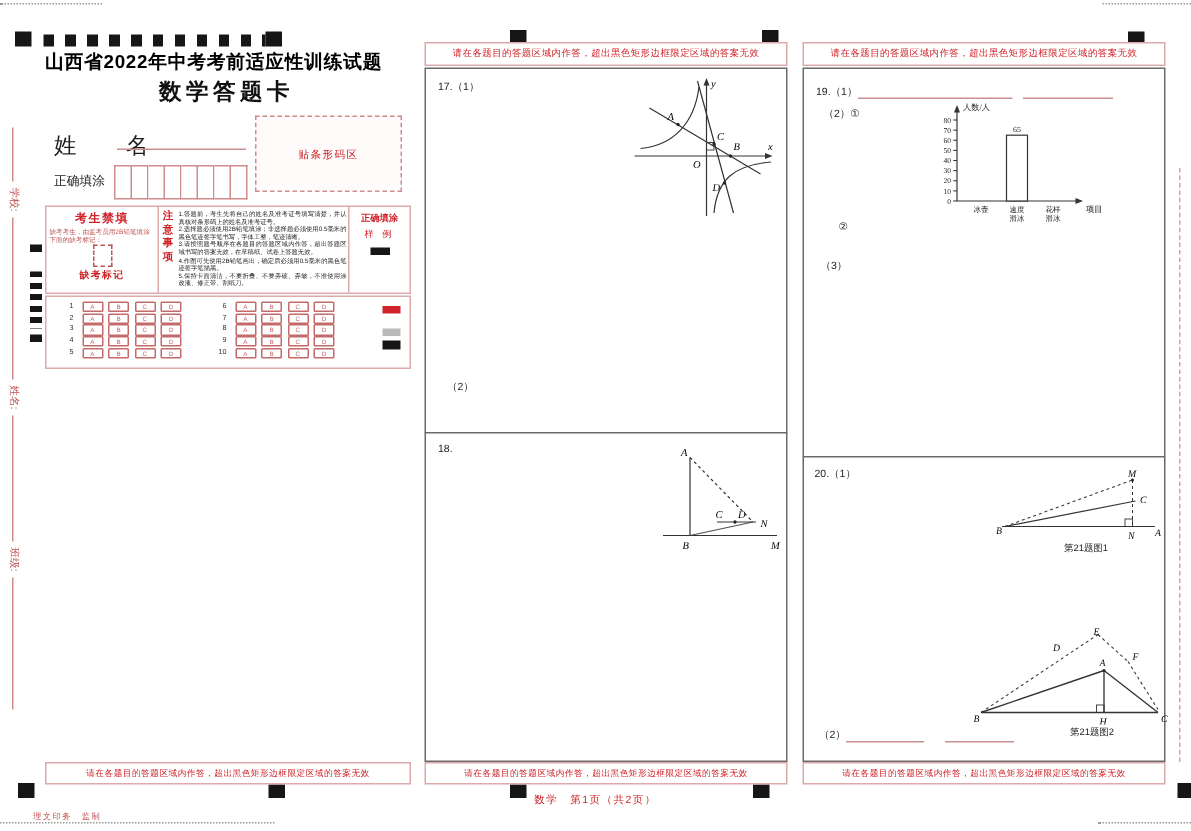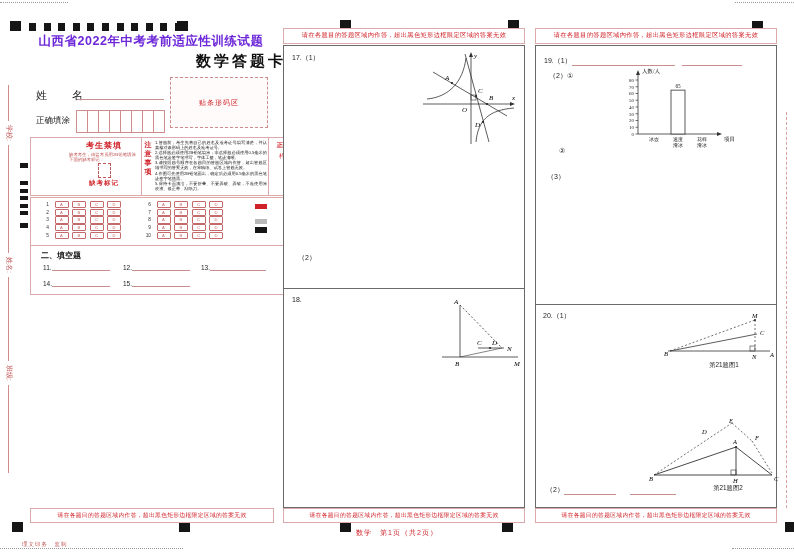--- a/index.html
+++ b/index.html
@@ -10,36 +10,36 @@
   .timing-strip{position:absolute;left:29px;top:23px;width:148px;height:8px;
       background:repeating-linear-gradient(90deg,#161616 0 7px,transparent 7px 14.6px);}
   .seal-line{position:absolute;left:8px;top:85px;height:388px;border-left:1px solid #cf8c8c;}
   .edge-label{position:absolute;left:-3px;width:24px;font-size:7px;color:#c05555;background:#fff;
       transform:rotate(90deg);text-align:center;}
   .edge-bars{position:absolute;left:20px;width:8px;background:#161616;}
   .edge-bar-stack{position:absolute;left:20px;top:181px;width:8px;height:38px;
       background:repeating-linear-gradient(180deg,#161616 0 4px,transparent 4px 7.6px);}
   .rseal{position:absolute;left:786px;top:112px;height:396px;border-left:1px dashed #d9a0a0;}
 
-  .title{position:absolute;left:30px;top:33px;width:242px;text-align:center;
-      font-size:12.5px;font-weight:bold;color:#6d28d9;letter-spacing:0.5px;}
-  .subtitle{position:absolute;left:44px;top:52px;width:242px;text-align:right;
+  .title{position:absolute;left:30px;top:33px;width:242px;
+      font-size:12.5px;font-weight:bold;color:#000000;letter-spacing:0.5px;}
+  .subtitle{position:absolute;left:30px;top:52px;width:242px;text-align:center;
       font-size:15px;font-weight:bold;letter-spacing:3px;color:#111;}
 
-  .name-label{position:absolute;left:36px;top:88px;font-size:11px;letter-spacing:1px;}
+  .name-label{position:absolute;left:36px;top:88px;font-size:15px;letter-spacing:1px;}
   .name-line{position:absolute;left:78px;top:99px;width:86px;border-bottom:1px solid #c98f8f;}
   .barcode-box{position:absolute;left:170px;top:77px;width:96px;height:49px;
       border:1px dashed #cf8c8c;background:#fffbfb;display:flex;align-items:center;justify-content:center;
       font-size:7px;color:#cf2329;letter-spacing:1px;}
   .examno-label{position:absolute;left:36px;top:115px;font-size:8.5px;}
   .examno-grid{position:absolute;left:76px;top:110px;height:21px;display:flex;}
   .examno-grid .cell{width:10px;height:21px;border:1px solid #cf8c8c;border-left:none;background:#fff;}
   .examno-grid .cell:first-child{border-left:1px solid #cf8c8c;}
 
-  .pinkbox{position:absolute;border:1px solid #dcaaaa;background:#fff;padding-left:36px;}
+  .pinkbox{position:absolute;border:1px solid #dcaaaa;background:#fff;}
   .info-box{left:30px;top:137px;width:242px;height:57px;display:flex;}
   .info-sec1{width:70px;border-right:1px solid #dcaaaa;padding:2px 2px;text-align:center;}
   .forbid-title{font-size:8px;font-weight:bold;color:#cf2329;letter-spacing:1px;}
   .forbid-text{font-size:4.4px;color:#c05555;text-align:left;line-height:5.2px;margin-top:1px;}
   .absent-box{width:11px;height:13px;border:1px dashed #c05555;margin:1px auto;}
   .absent-label{font-size:6.5px;font-weight:bold;color:#cf2329;letter-spacing:1px;}
   .info-sec2{flex:1;display:flex;padding:2px 1px;}
   .vert-title{width:10px;font-size:7px;font-weight:bold;color:#cf2329;line-height:9px;
       word-break:break-all;text-align:center;margin-right:2px;}
   .notice-items{flex:1;font-size:4.2px;line-height:5.1px;color:#222;text-align:justify;}
@@ -222,28 +222,20 @@
           <span class="bubble">B</span>
           <span class="bubble">C</span>
           <span class="bubble">D</span>
         </div>
       </div>
     <div class="sample-mark" style="left:224px;top:6px;background:#cf2329;"></div>
     <div class="sample-mark" style="left:224px;top:21px;background:#b9b9b9;"></div>
     <div class="sample-mark" style="left:224px;top:29px;background:#161616;height:6px;"></div>
   </div>
 
-  <div class="pinkbox fill-box">
-    <div class="sec-title" style="position:absolute;left:10px;top:4px;">二、填空题</div>
-    <div class="blank-item" style="left:12px;top:17px;"><span>11.</span><span class="uline" style="width:58px;"></span></div>
-    <div class="blank-item" style="left:92px;top:17px;"><span>12.</span><span class="uline" style="width:58px;"></span></div>
-    <div class="blank-item" style="left:170px;top:17px;"><span>13.</span><span class="uline" style="width:56px;"></span></div>
-    <div class="blank-item" style="left:12px;top:33px;"><span>14.</span><span class="uline" style="width:58px;"></span></div>
-    <div class="blank-item" style="left:92px;top:33px;"><span>15.</span><span class="uline" style="width:58px;"></span></div>
-  </div>
 
   <div class="warn-strip" style="left:30px;top:508px;width:242px;height:11px;font-size:5.8px;">请在各题目的答题区域内作答，超出黑色矩形边框限定区域的答案无效</div>
 
   <div class="warn-strip" style="left:283px;top:28px;width:240px;height:12px;">请在各题目的答题区域内作答，超出黑色矩形边框限定区域的答案无效</div>
 
   <div class="solve-box" style="left:283px;top:45px;width:240px;height:242px;">
     <div class="qlabel" style="left:8px;top:7px;">17.（1）</div>
     <div class="qlabel" style="left:14px;top:207px;">（2）</div>
 
     <div class="fig" style="left:135px;top:2px;">

